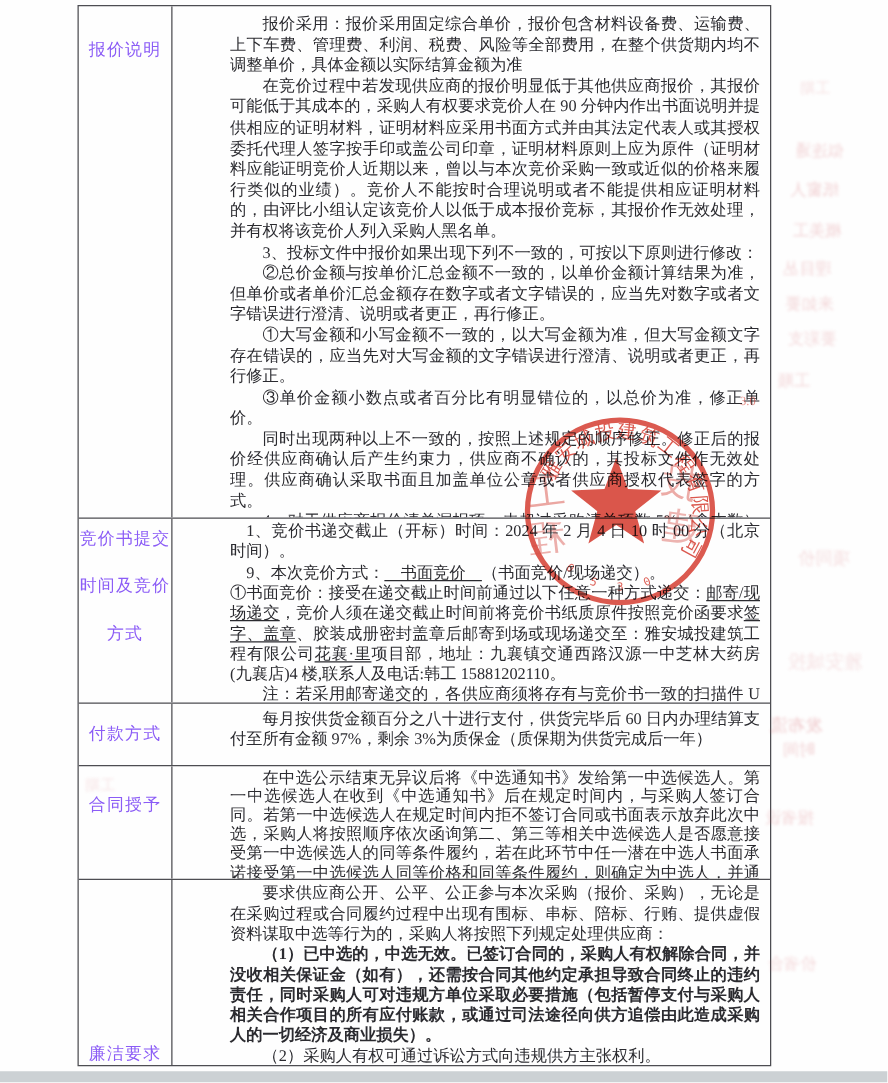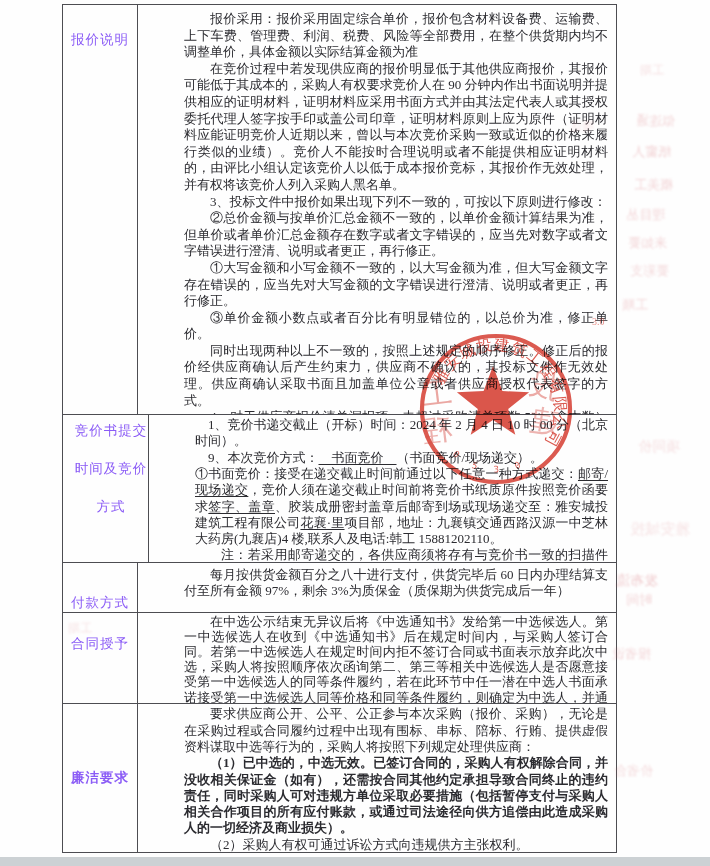--- a/index.html
+++ b/index.html
@@ -29,31 +29,31 @@
     font-size:13px;text-align:justify;text-justify:inter-ideograph;margin-left:40px;
   }
   .para{margin:0;}
   .u{text-decoration:underline;text-underline-offset:2px;}
   
   .row-quote{height:411px;}
   .row-quote .content-cell{line-height:16.6px;padding-top:6px;}
   .row-quote .label-cell{padding-top:26px;}
   .row-submit{height:148px;}
   .row-submit .content-cell{line-height:16.3px;padding-top:2px;}
-  .row-submit .label-cell{padding-top:7px;margin-left:11px;}
+  .row-submit .label-cell{padding-top:7px;}
   .row-submit .label-line{margin-bottom:20px;}
   .row-pay{height:50px;}
   .row-pay .content-cell{line-height:16.5px;padding-top:4px;}
-  .row-pay .label-cell{justify-content:flex-end;}
+  .row-pay .label-cell{justify-content:center;}
   .row-award{height:92px;}
   .row-award .content-cell{line-height:15.2px;padding-top:1px;}
   .row-award .label-cell{padding-top:22px;}
   .row-integrity{height:148px;}
   .row-integrity .content-cell{line-height:16.3px;padding-top:2px;}
-  .row-integrity .label-cell{justify-content:center;font-weight:bold;}
+  .row-integrity .label-cell{justify-content:flex-end;}
   
   .seal-svg{position:absolute;left:408px;top:318px;width:214px;height:184px;mix-blend-mode:multiply;opacity:.93;}
   
   .ghost{
     position:absolute;color:#d4686f;white-space:nowrap;
     filter:blur(1.1px);transform:scaleX(-1);pointer-events:none;
     font-family:"Liberation Serif","DejaVu Serif",serif;
   }
   .ghost.nomirror{transform:none;filter:blur(.4px);}
 </style>

